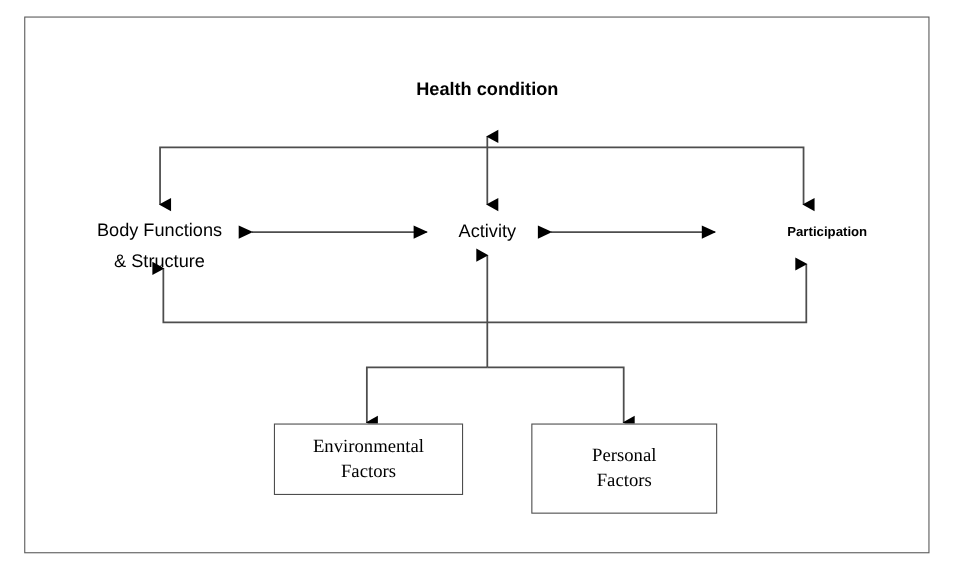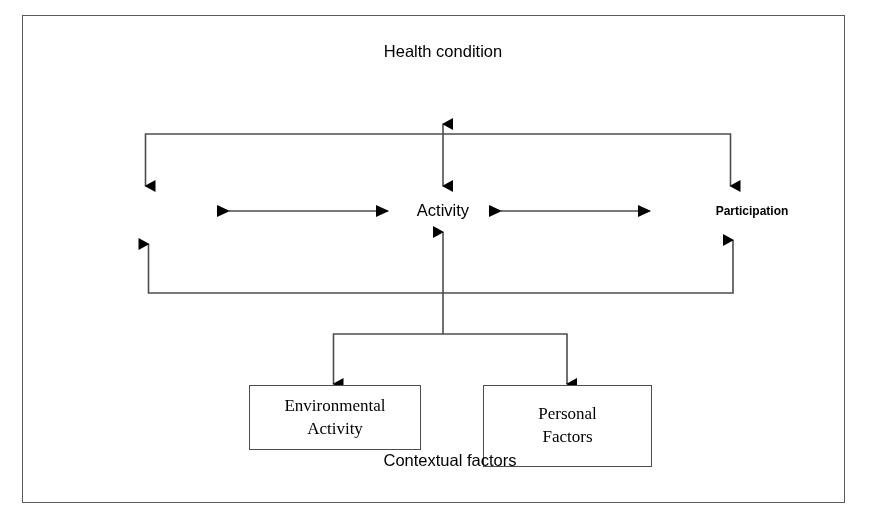--- a/index.html
+++ b/index.html
@@ -36,21 +36,21 @@
     position: absolute;
     white-space: nowrap;
     color: #000000;
     line-height: 1.05;
     transform: translate(-50%, -50%);
     text-align: center;
   }
   .sans {
     font-family: "Liberation Sans", sans-serif;
   }
-  .bold { font-weight: normal; }
+  .bold { font-weight: bold; margin-top: 30px; }
 
   #health-condition-title {
     left: 443px; top: 52px;
     font-size: 16.5px;
   }
   #health-condition-sub {
     left: 443px; top: 96px;
     font-size: 16.5px;
   }
   #body-functions-label {
@@ -136,30 +136,31 @@
       <line x1="443" y1="334" x2="443" y2="232" marker-end="url(#ah-up)"></line>
 
       <path d="M 443 334 L 333.5 334 L 333.5 384" marker-end="url(#ah-down)"></path>
       <path d="M 443 334 L 567 334 L 567 384" marker-end="url(#ah-down)"></path>
     </g>
   </svg>
 
   <div class="lbl sans bold" id="health-condition-title">Health condition</div>
 
 
+  <div class="lbl sans" id="body-functions-label" style="white-space: pre-line;">Body Functions
+&amp; Structure</div>
 
   <div class="lbl sans" id="activity-label">Activity</div>
 
   <div class="lbl sans" id="participation-label">Participation</div>
 
   <div class="factor-box" id="environmental-factors-box">
     <span>Environmental
-Activity</span>
+Factors</span>
   </div>
 
   <div class="factor-box" id="personal-factors-box">
     <span>Personal
 Factors</span>
   </div>
 
-  <div class="lbl sans bold" id="contextual-factors-caption">Contextual factors</div>
 
 </div>
 
 </body></html>

